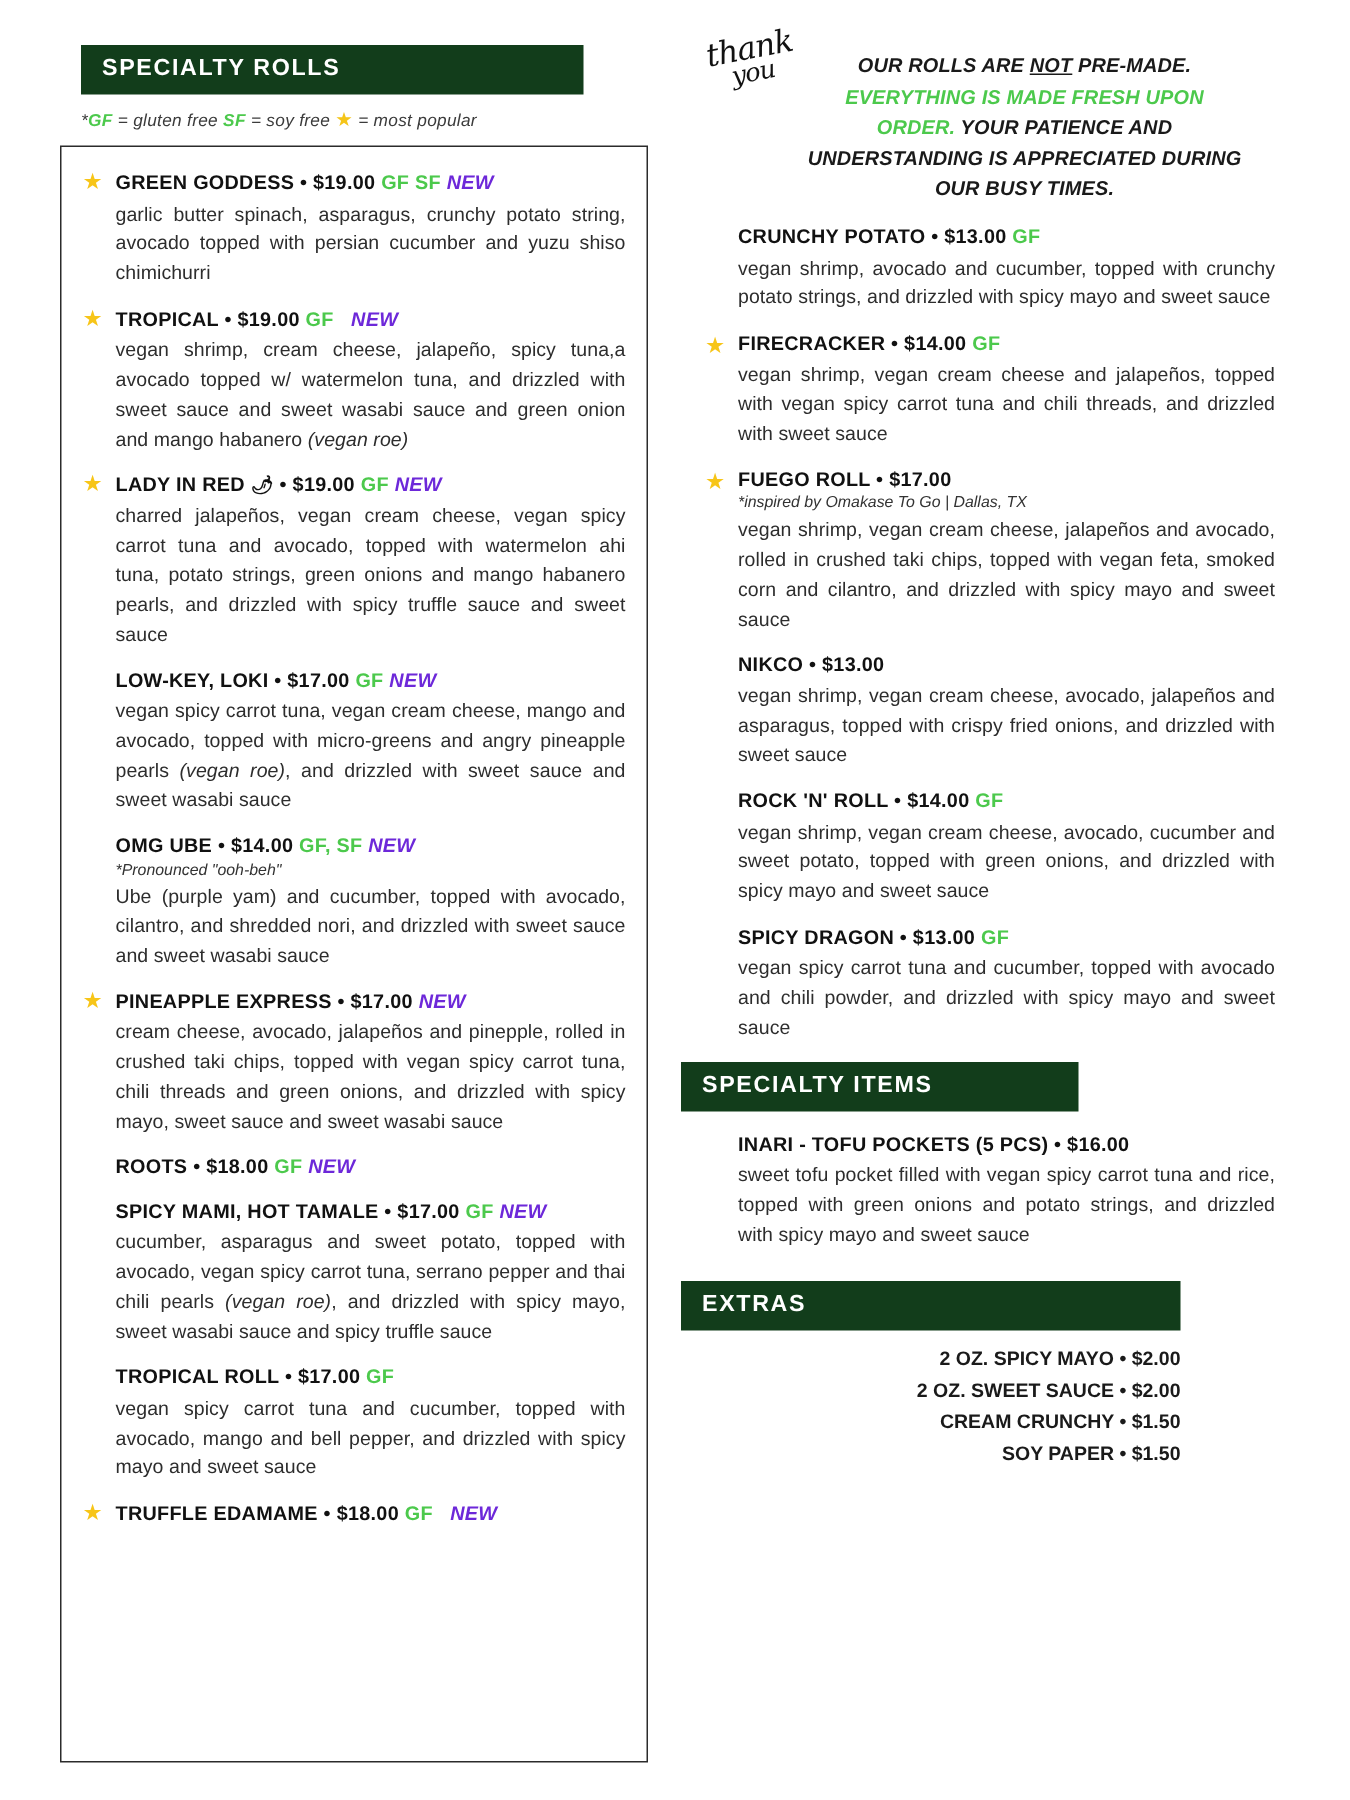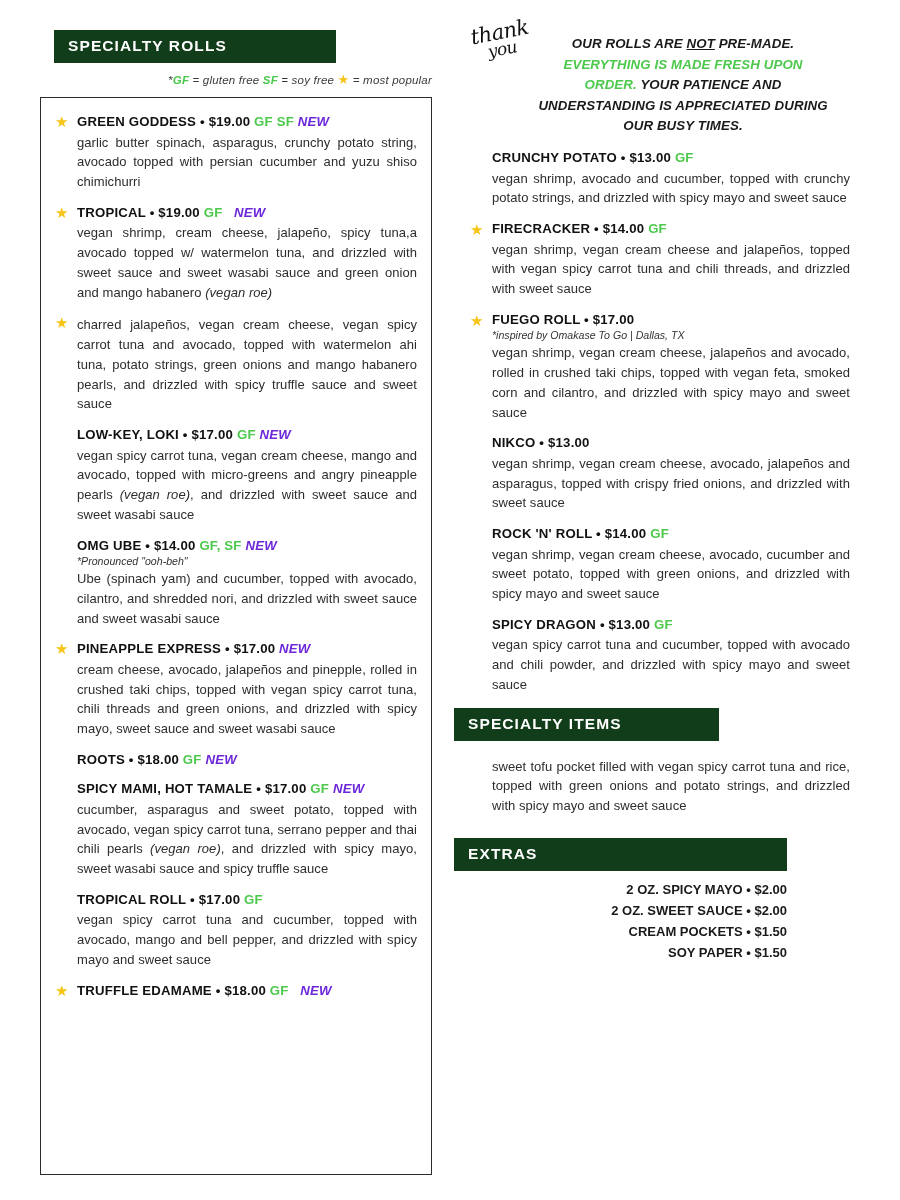--- a/index.html
+++ b/index.html
@@ -29,31 +29,30 @@
 
   
   .bar {
     background: #123d1b;
     color: #ffffff;
     font-weight: bold;
     letter-spacing: 1.1px;
     font-size: 15.5px;
     padding: 7px 14px 8px 14px;
   }
-  .bar.rolls { width: 282px; margin: 8px 0 0 14px; }
+  .bar.rolls { width: 335px; margin: 8px 0 0 14px; }
   .bar.items { width: 265px; margin: 0 0 0 0; }
   .bar.extras { width: 333px; margin: 0; text-align: left; }
 
   .legend {
     font-size: 11.5px;
     color: #3b3b3b;
     margin: 9px 0 10px 14px;
     font-style: italic;
     letter-spacing: .2px;
-    text-align: right;
   }
   .legend .gf { color: #4cc94c; font-weight: bold; font-style: italic; }
   .legend .sf { color: #4cc94c; font-weight: bold; font-style: italic; }
   .legend .star { color: #f5c518; font-style: normal; font-size: 13px; }
 
   
   .box {
     border: 1px solid #2b2b2b;
     padding: 16px 14px 14px 14px;
     height: 1078px;
@@ -175,20 +174,27 @@
             <span>TROPICAL</span> •
             <span>$19.00</span>
             <span class="gf">GF</span>
             &nbsp;&nbsp;<span class="new">NEW</span>
           </div>
           <div class="desc">vegan shrimp, cream cheese, jalapeño, spicy tuna,a avocado topped w/ watermelon tuna, and drizzled with sweet sauce and sweet wasabi sauce and green onion and mango habanero <span class="it">(vegan roe)</span></div>
         </div>
 
         <div class="item">
           <span class="star">★</span>
+          <div class="name">
+            <span>LADY IN RED</span>
+            <span class="chili">🌶</span> •
+            <span>$19.00</span>
+            <span class="gf">GF</span>
+            <span class="new">NEW</span>
+          </div>
           <div class="desc">charred jalapeños, vegan cream cheese, vegan spicy carrot tuna and avocado, topped with watermelon ahi tuna, potato strings, green onions and mango habanero pearls, and drizzled with spicy truffle sauce and sweet sauce</div>
         </div>
 
         <div class="item nostar">
           <div class="name">
             <span>LOW-KEY, LOKI</span> •
             <span>$17.00</span>
             <span class="gf">GF</span>
             <span class="new">NEW</span>
           </div>
@@ -196,21 +202,21 @@
         </div>
 
         <div class="item nostar">
           <div class="name">
             <span>OMG UBE</span> •
             <span>$14.00</span>
             <span class="gf">GF, SF</span>
             <span class="new">NEW</span>
           </div>
           <div class="sub">*Pronounced "ooh-beh"</div>
-          <div class="desc">Ube (spinach yam) and cucumber, topped with avocado, cilantro, and shredded nori, and drizzled with sweet sauce and sweet wasabi sauce</div>
+          <div class="desc">Ube (purple yam) and cucumber, topped with avocado, cilantro, and shredded nori, and drizzled with sweet sauce and sweet wasabi sauce</div>
         </div>
 
         <div class="item">
           <span class="star">★</span>
           <div class="name">
             <span>PINEAPPLE EXPRESS</span> •
             <span>$17.00</span>
             <span class="new">NEW</span>
           </div>
           <div class="desc">cream cheese, avocado, jalapeños and pinepple, rolled in crushed taki chips, topped with vegan spicy carrot tuna, chili threads and green onions, and drizzled with spicy mayo, sweet sauce and sweet wasabi sauce</div>
@@ -333,38 +339,42 @@
           </div>
           <div class="desc">vegan spicy carrot tuna and cucumber, topped with avocado and chili powder, and drizzled with spicy mayo and sweet sauce</div>
         </div>
 
       </div>
 
       <div class="items-block">
         <div class="bar items">SPECIALTY ITEMS</div>
         <div class="items-inner">
           <div class="ritem">
+            <div class="name">
+              <span>INARI - TOFU POCKETS (5 PCS)</span> •
+              <span>$16.00</span>
+            </div>
             <div class="desc">sweet tofu pocket filled with vegan spicy carrot tuna and rice, topped with green onions and potato strings, and drizzled with spicy mayo and sweet sauce</div>
           </div>
         </div>
       </div>
 
       <div class="extras-block">
         <div class="bar extras">EXTRAS</div>
         <div class="extras-list">
           <div>
             <span>2 OZ. SPICY MAYO</span> •
             <span>$2.00</span>
           </div>
           <div>
             <span>2 OZ. SWEET SAUCE</span> •
             <span>$2.00</span>
           </div>
           <div>
-            <span>CREAM POCKETS</span> •
+            <span>CREAM CRUNCHY</span> •
             <span>$1.50</span>
           </div>
           <div>
             <span>SOY PAPER</span> •
             <span>$1.50</span>
           </div>
         </div>
       </div>
 
     </div>

